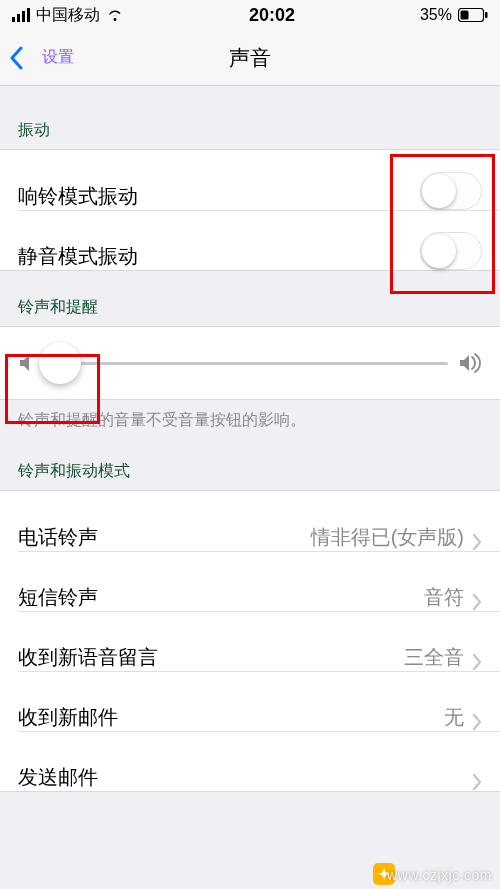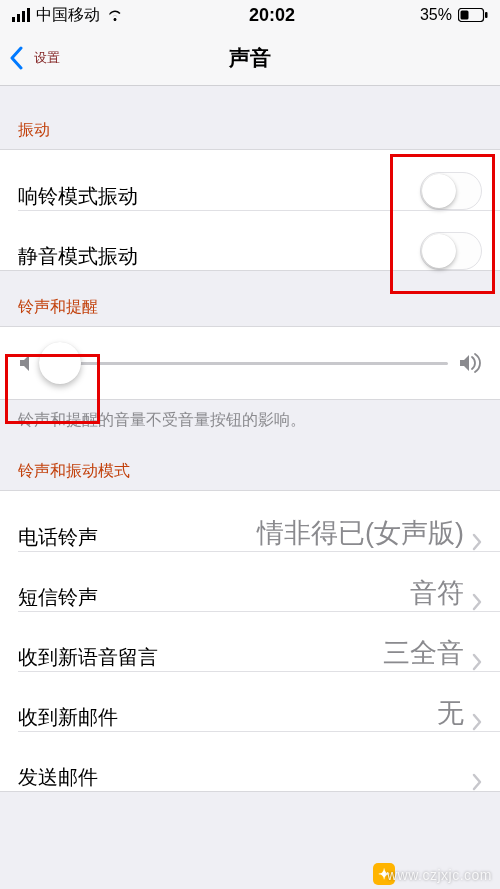--- a/index.html
+++ b/index.html
@@ -36,30 +36,30 @@
     justify-content: center;
     position: relative;
     background: #f7f7f8;
     border-bottom: 1px solid #d0d0d4;
   }
   .nav-back {
     position: absolute;
     left: 8px;
     display: flex;
     align-items: center;
-    color: #7f1d1d;
-    font-size: 13px;
-    gap: 10px;
+    color: #8b5cf6;
+    font-size: 16px;
+    gap: 18px;
   }
   .nav-back svg { display:block; }
-  .nav-title { font-size: 21px; font-weight: 700; }
+  .nav-title { font-size: 21px; font-weight: 400; }
   
   .section-header {
     font-size: 16px;
-    color: #c2410c;
+    color: #14532d;
     padding: 26px 18px 8px;
   }
   .section-header.first { padding-top: 34px; }
   
   .section-footer {
     font-size: 16px;
     color: #8a8a8e;
     padding: 10px 18px 4px;
   }
   
@@ -76,21 +76,21 @@
     position: relative;
   }
   .row + .row::before {
     content: "";
     position: absolute;
     left: 18px; right: 0; top: 0;
     height: 1px;
     background: #e0e0e4;
   }
   .row-label { font-size: 20px; flex: 1; }
-  .row-value { font-size: 27px; color: #8a8a8e; margin-right: 8px; margin-left: 16px; }
+  .row-value { font-size: 20px; color: #8a8a8e; margin-right: 8px; margin-left: 16px; }
   .chevron svg { display:block; }
   
   .switch {
     width: 62px; height: 38px;
     border-radius: 19px;
     background: #fdfdfd;
     border: 1.5px solid #e2e2e6;
     position: relative;
   }
   .switch-knob {

